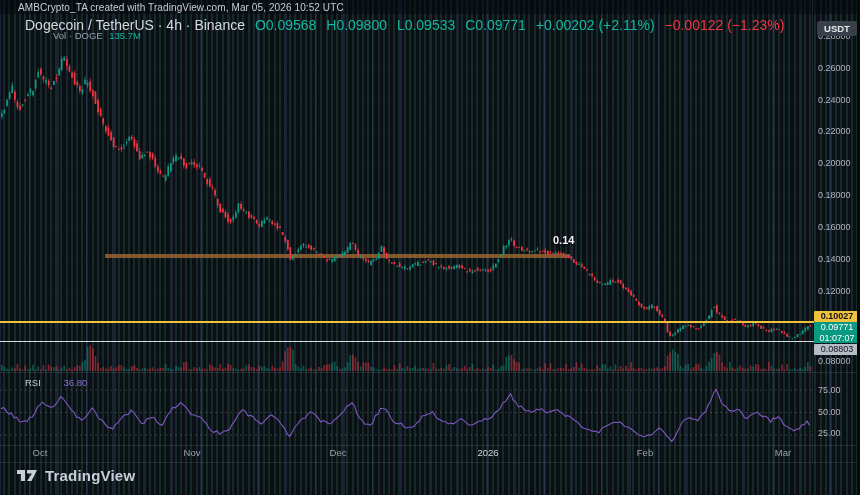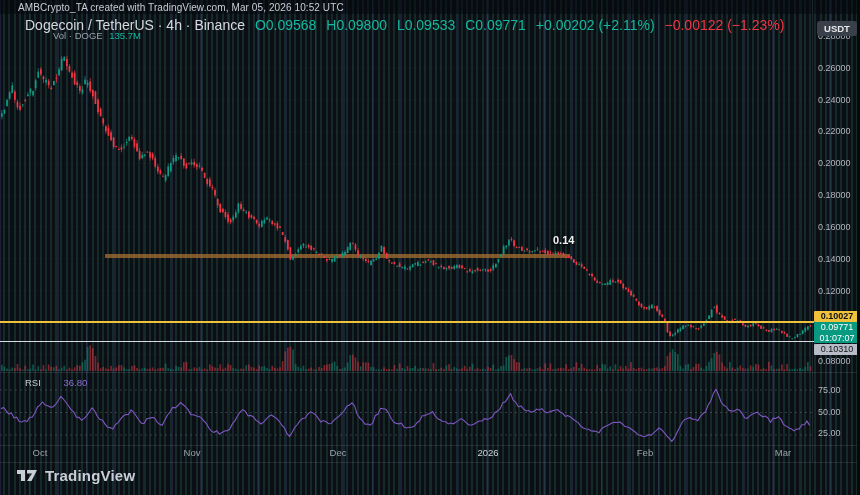--- a/index.html
+++ b/index.html
@@ -1045,21 +1045,21 @@
   <div class="price-label" style="top:222px;">0.16000</div>
   <div class="price-label" style="top:254px;">0.14000</div>
   <div class="price-label" style="top:286px;">0.12000</div>
   <div class="price-label" style="top:356px;">0.08000</div>
 
   <div class="tag tag-yellow">0.10027</div>
   <div class="tag tag-teal">
     <div>0.09771</div>
     <div>01:07:07</div>
   </div>
-  <div class="tag tag-gray">0.10310</div>
+  <div class="tag tag-gray">0.08803</div>
 
   <div class="price-label" style="top:385px;">75.00</div>
   <div class="price-label" style="top:407px;">50.00</div>
   <div class="price-label" style="top:428px;">25.00</div>
 
   <div class="time-label" style="left:40px;">Oct</div>
   <div class="time-label" style="left:192px;">Nov</div>
   <div class="time-label" style="left:338px;">Dec</div>
   <div class="time-label year" style="left:488px;">2026</div>
   <div class="time-label" style="left:645px;">Feb</div>

